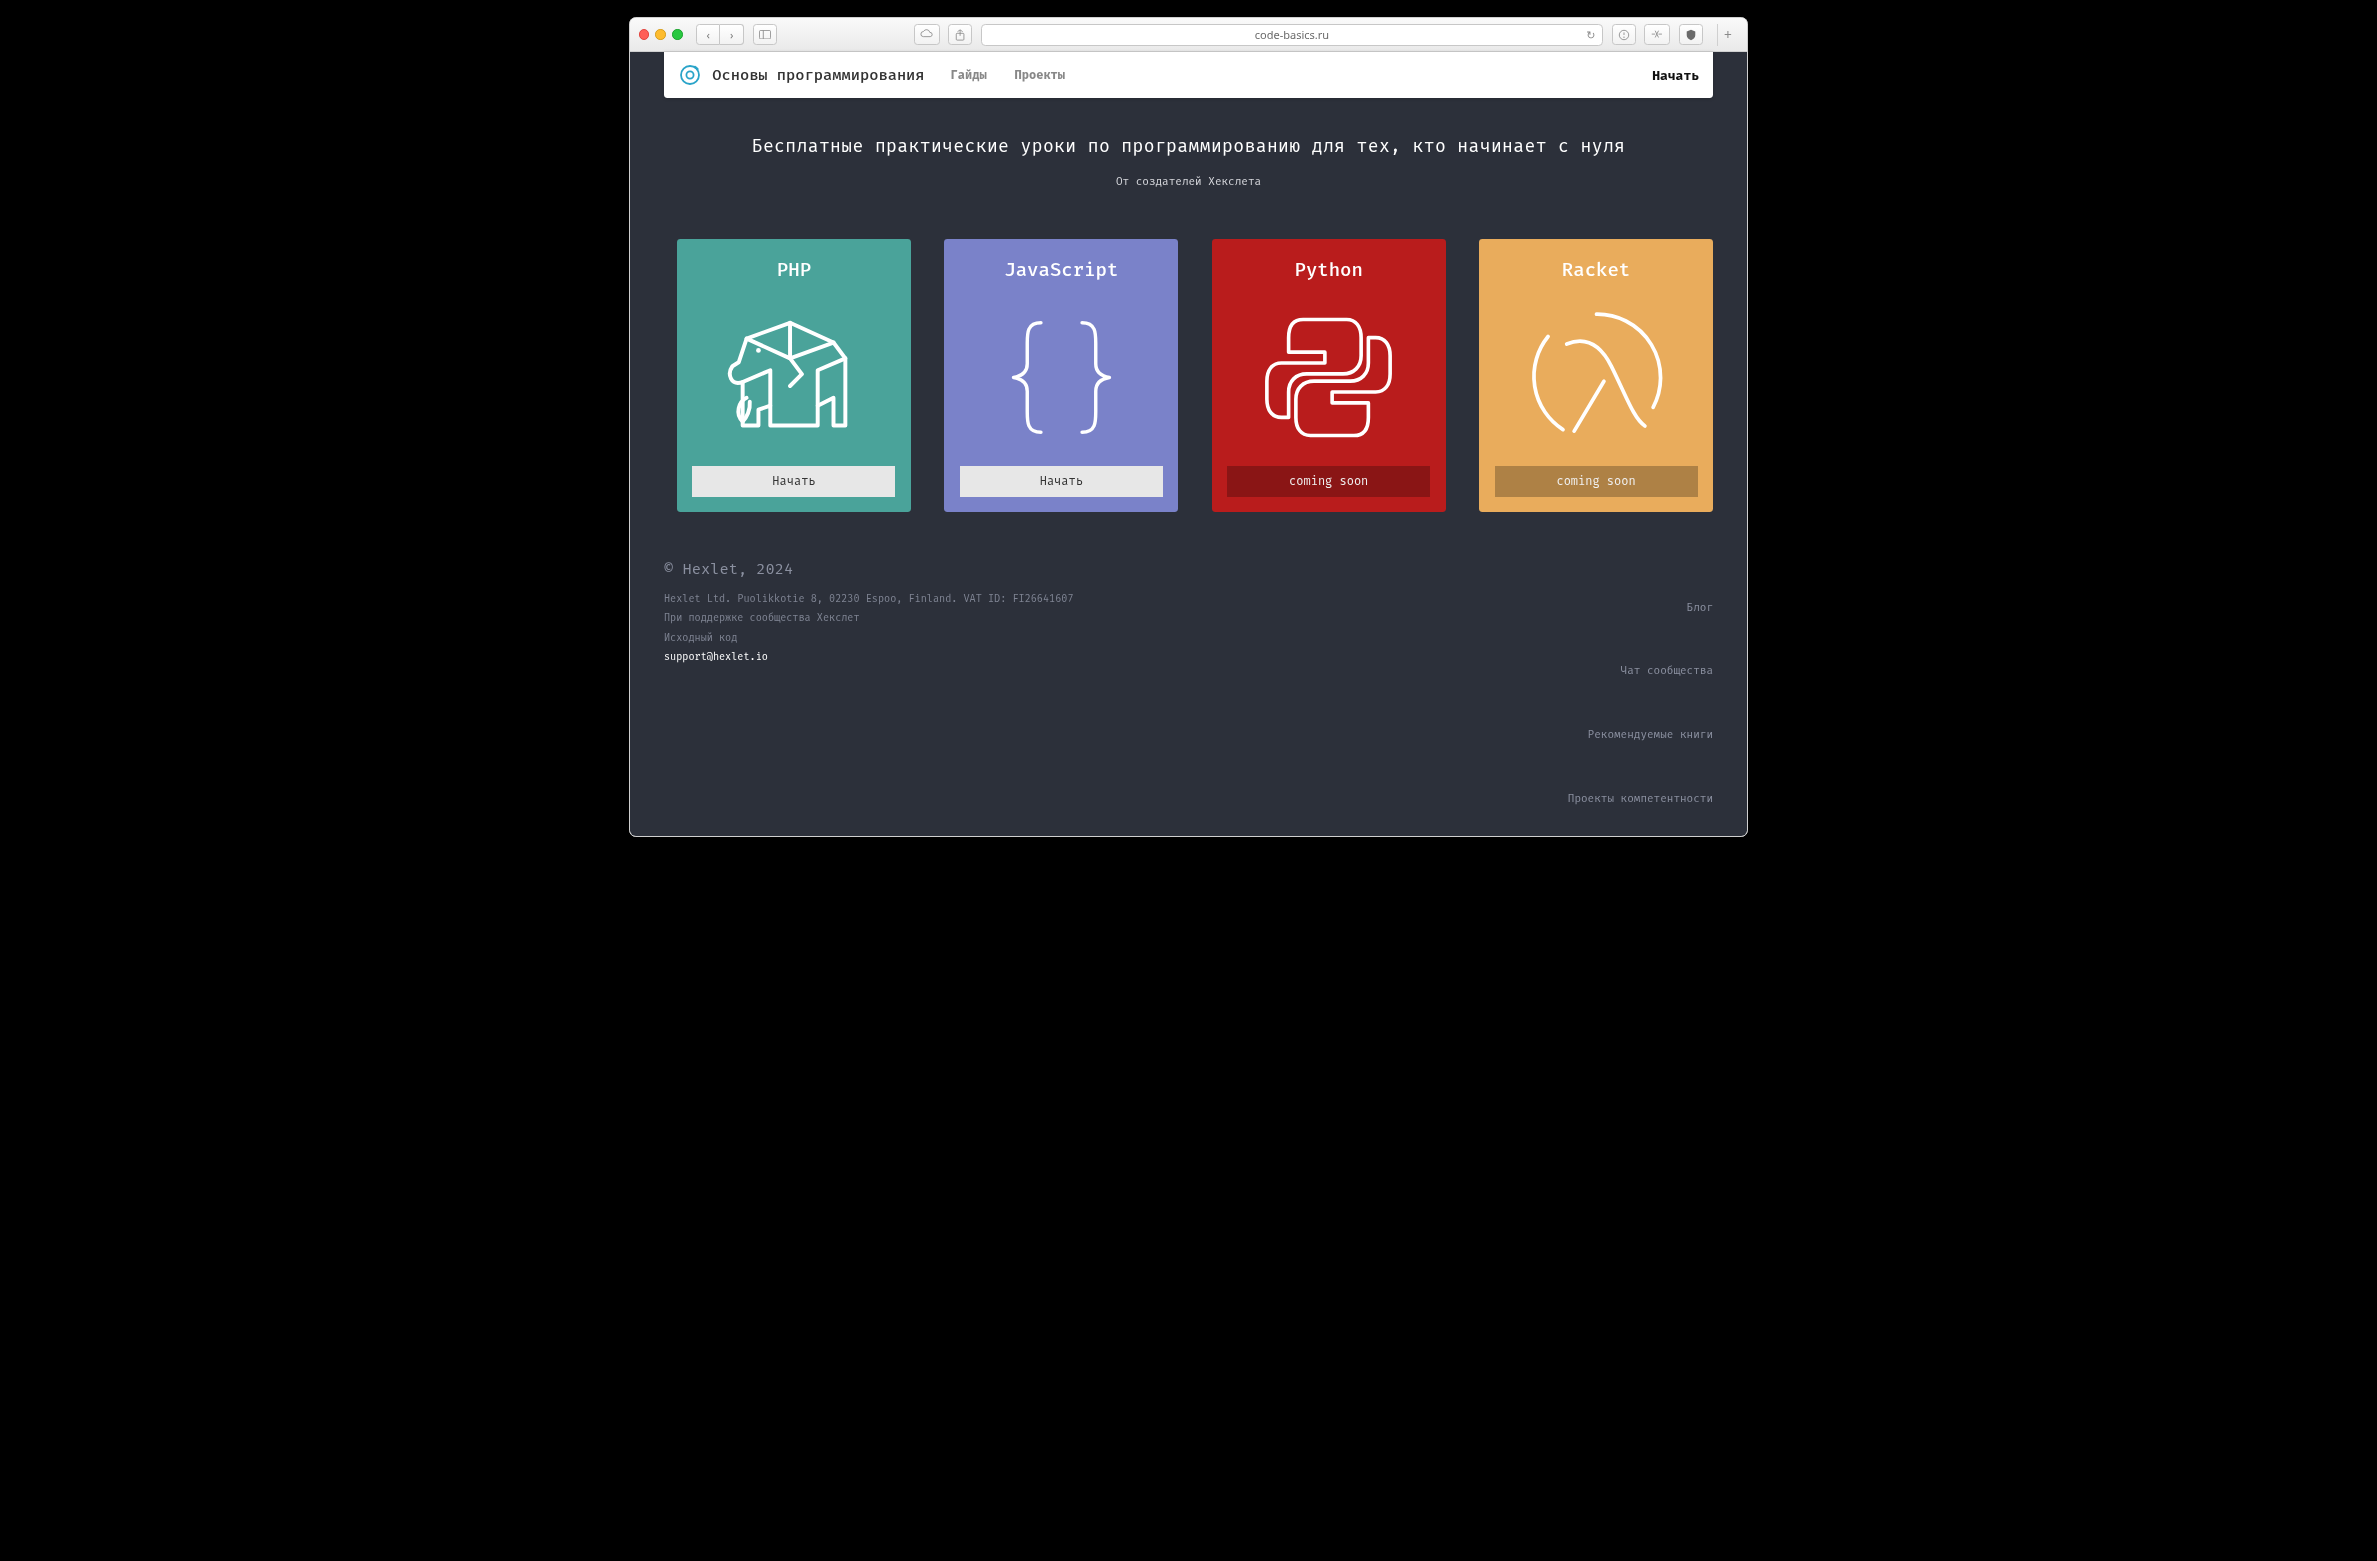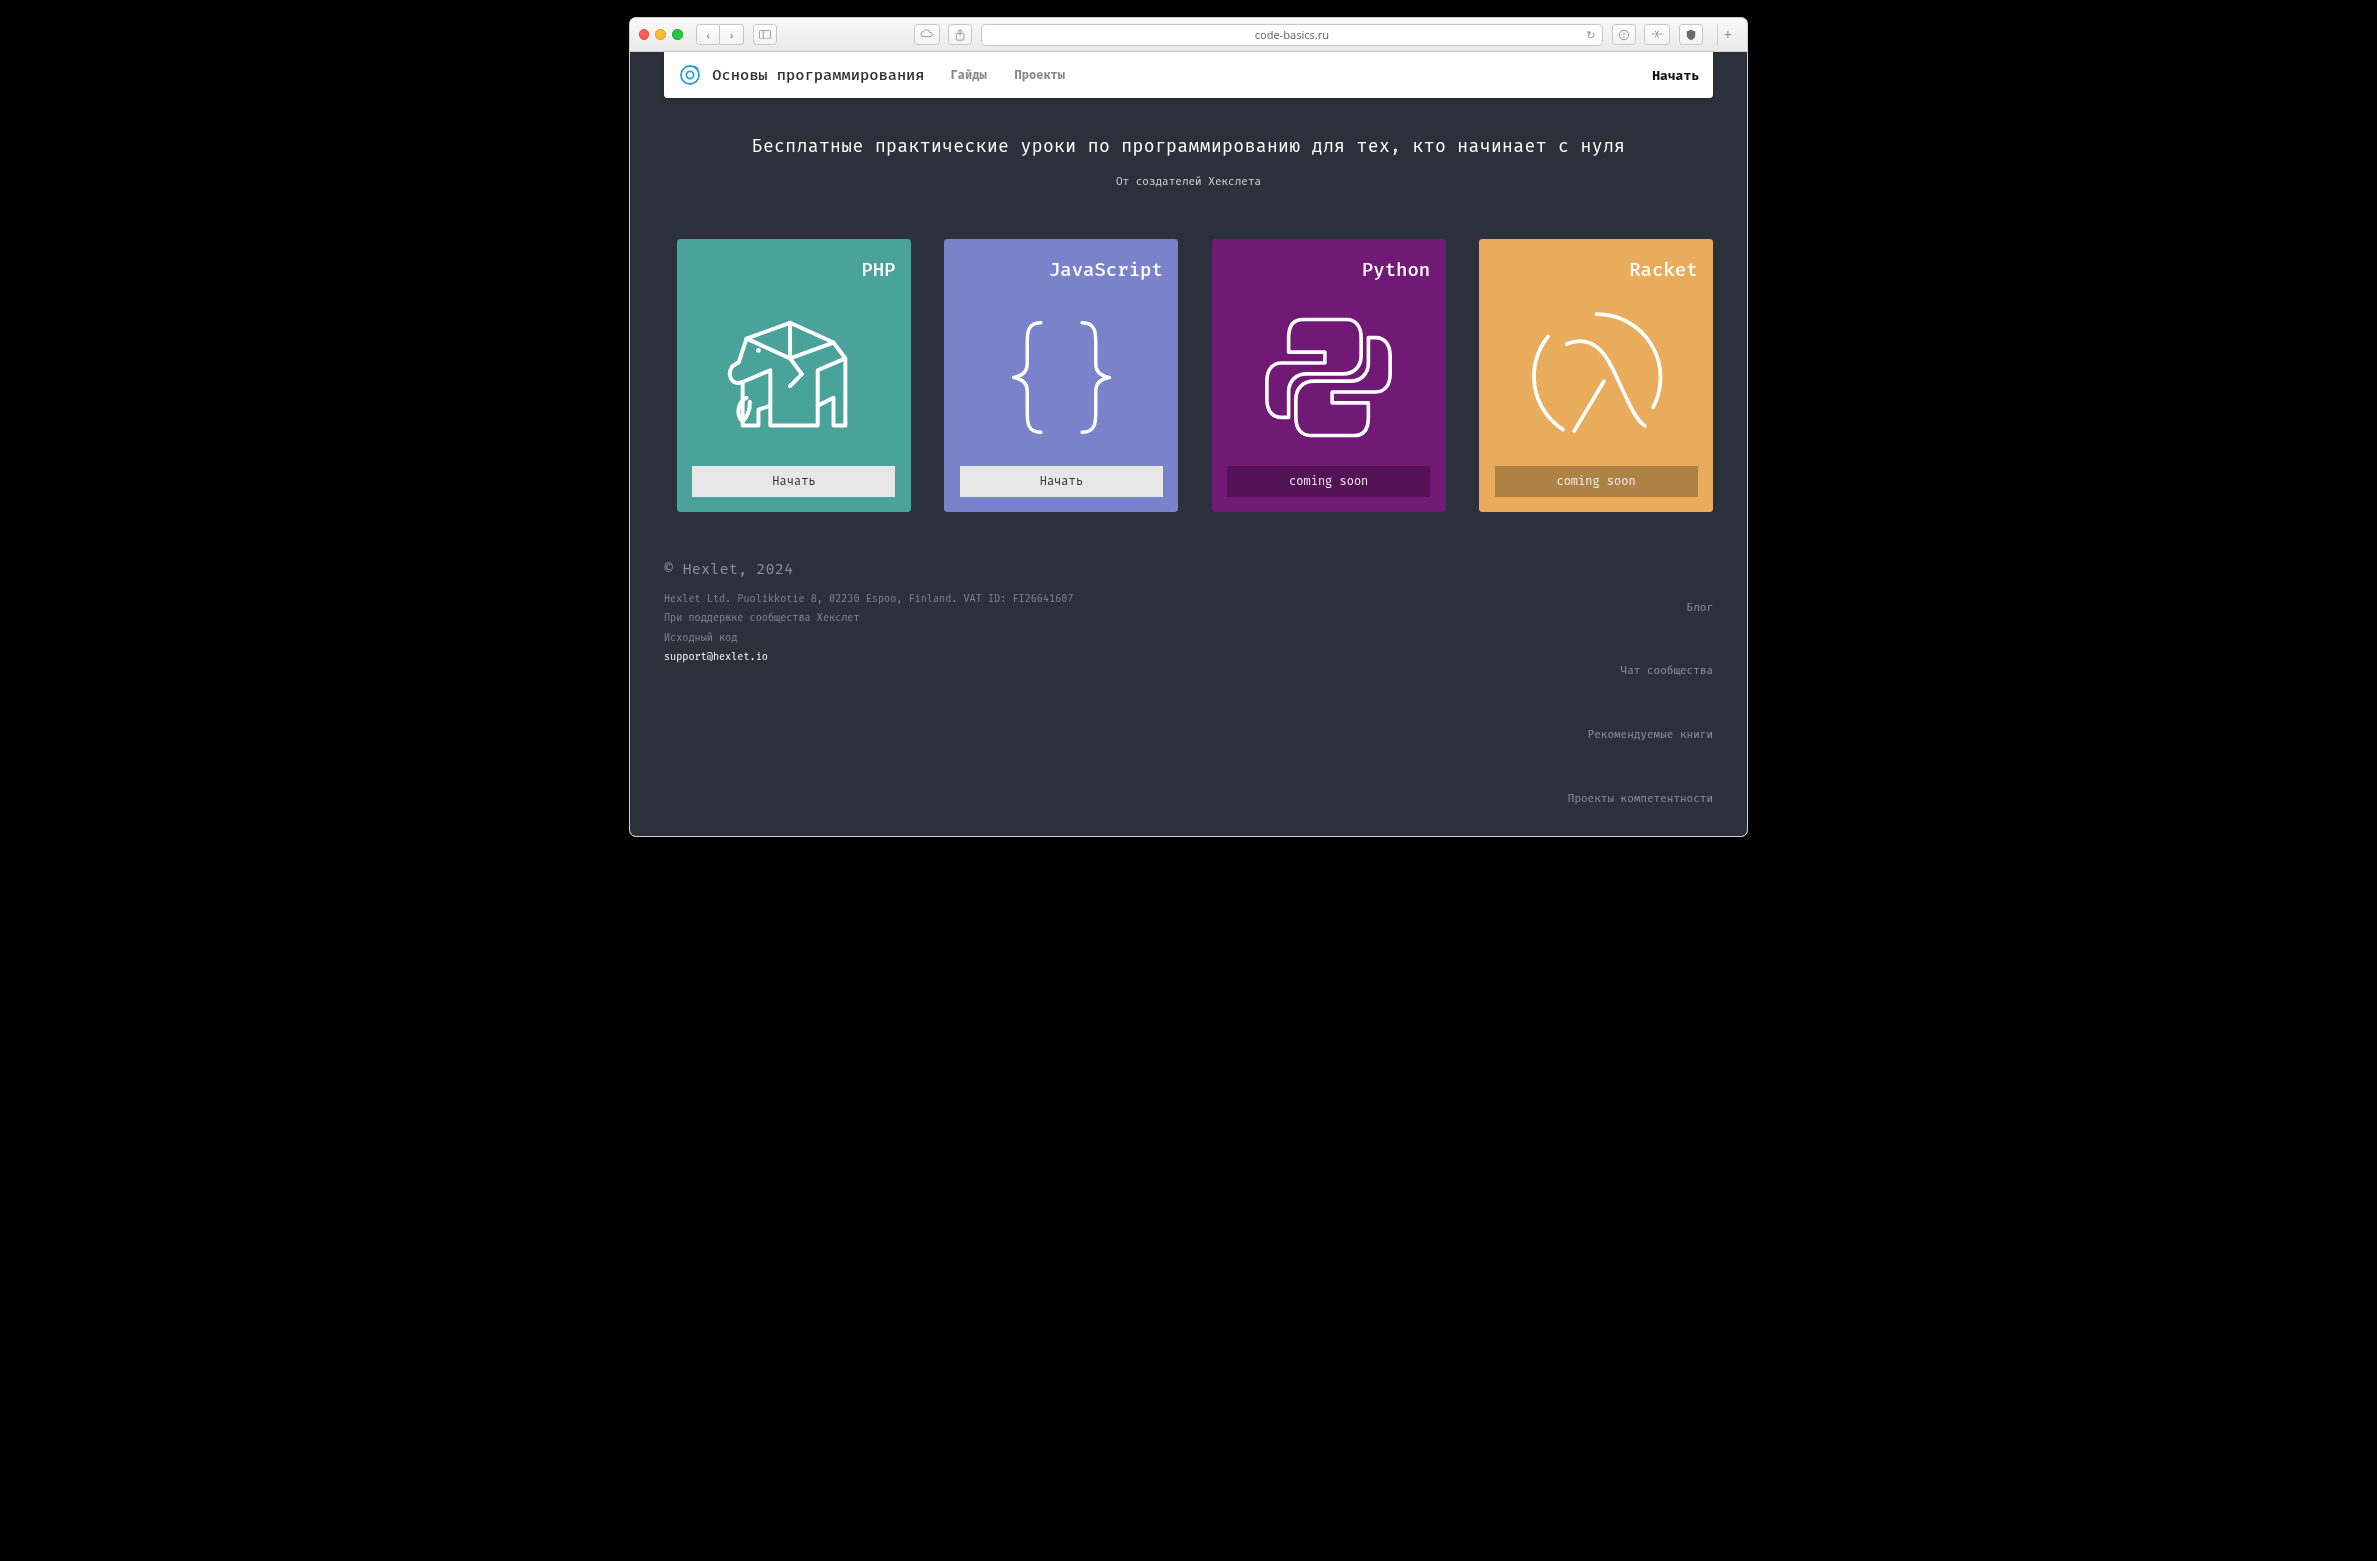--- a/index.html
+++ b/index.html
@@ -122,41 +122,41 @@
   .cards {
     display:grid;
     grid-template-columns: repeat(4, 1fr);
     gap:20.5px;
     padding: 43px 34px 34px;
   }
   .card {
     border-radius:3.4px;
     padding: 19px 15.4px 15.4px;
     text-align:center;
-    display:flex; flex-direction:column; align-items:flex-end;
+    display:flex; flex-direction:column; align-items:center;
     min-height: 273px;
     color:#fff;
     margin-left:13px;
   }
   .card h2 { font-size:19px; font-weight:500; margin-bottom:8.5px; }
   .card .art { flex:1; display:flex; align-items:center; justify-content:center; width:100%; }
   .card .art svg { stroke:#fff; fill:none; stroke-width:5; stroke-linejoin:round; stroke-linecap:round; }
   .card .cta {
     width:100%; height:31px;
     border:none;
     font-family:inherit; font-size:12px;
     display:flex; align-items:center; justify-content:center;
     cursor:pointer;
   }
   .cta-start   { background:#e7e7e7; color:#333; }
   .cta-soon    { background:rgba(0,0,0,.25); color:#f0f0f0; cursor:default; }
 
   .c-php  { background:#4aa39a; }
   .c-js   { background:#7a82c9; }
-  .c-py   { background:#701a75; }
+  .c-py   { background:#b91c1c; }
   .c-rkt  { background:#e9ac5c; }
 
   
   .footer {
     display:flex;
     padding: 8.5px 34px 26px;
     font-size:10.2px;
     color:#7f8493;
   }
   .footer-left { flex:1; line-height:1.9; }

